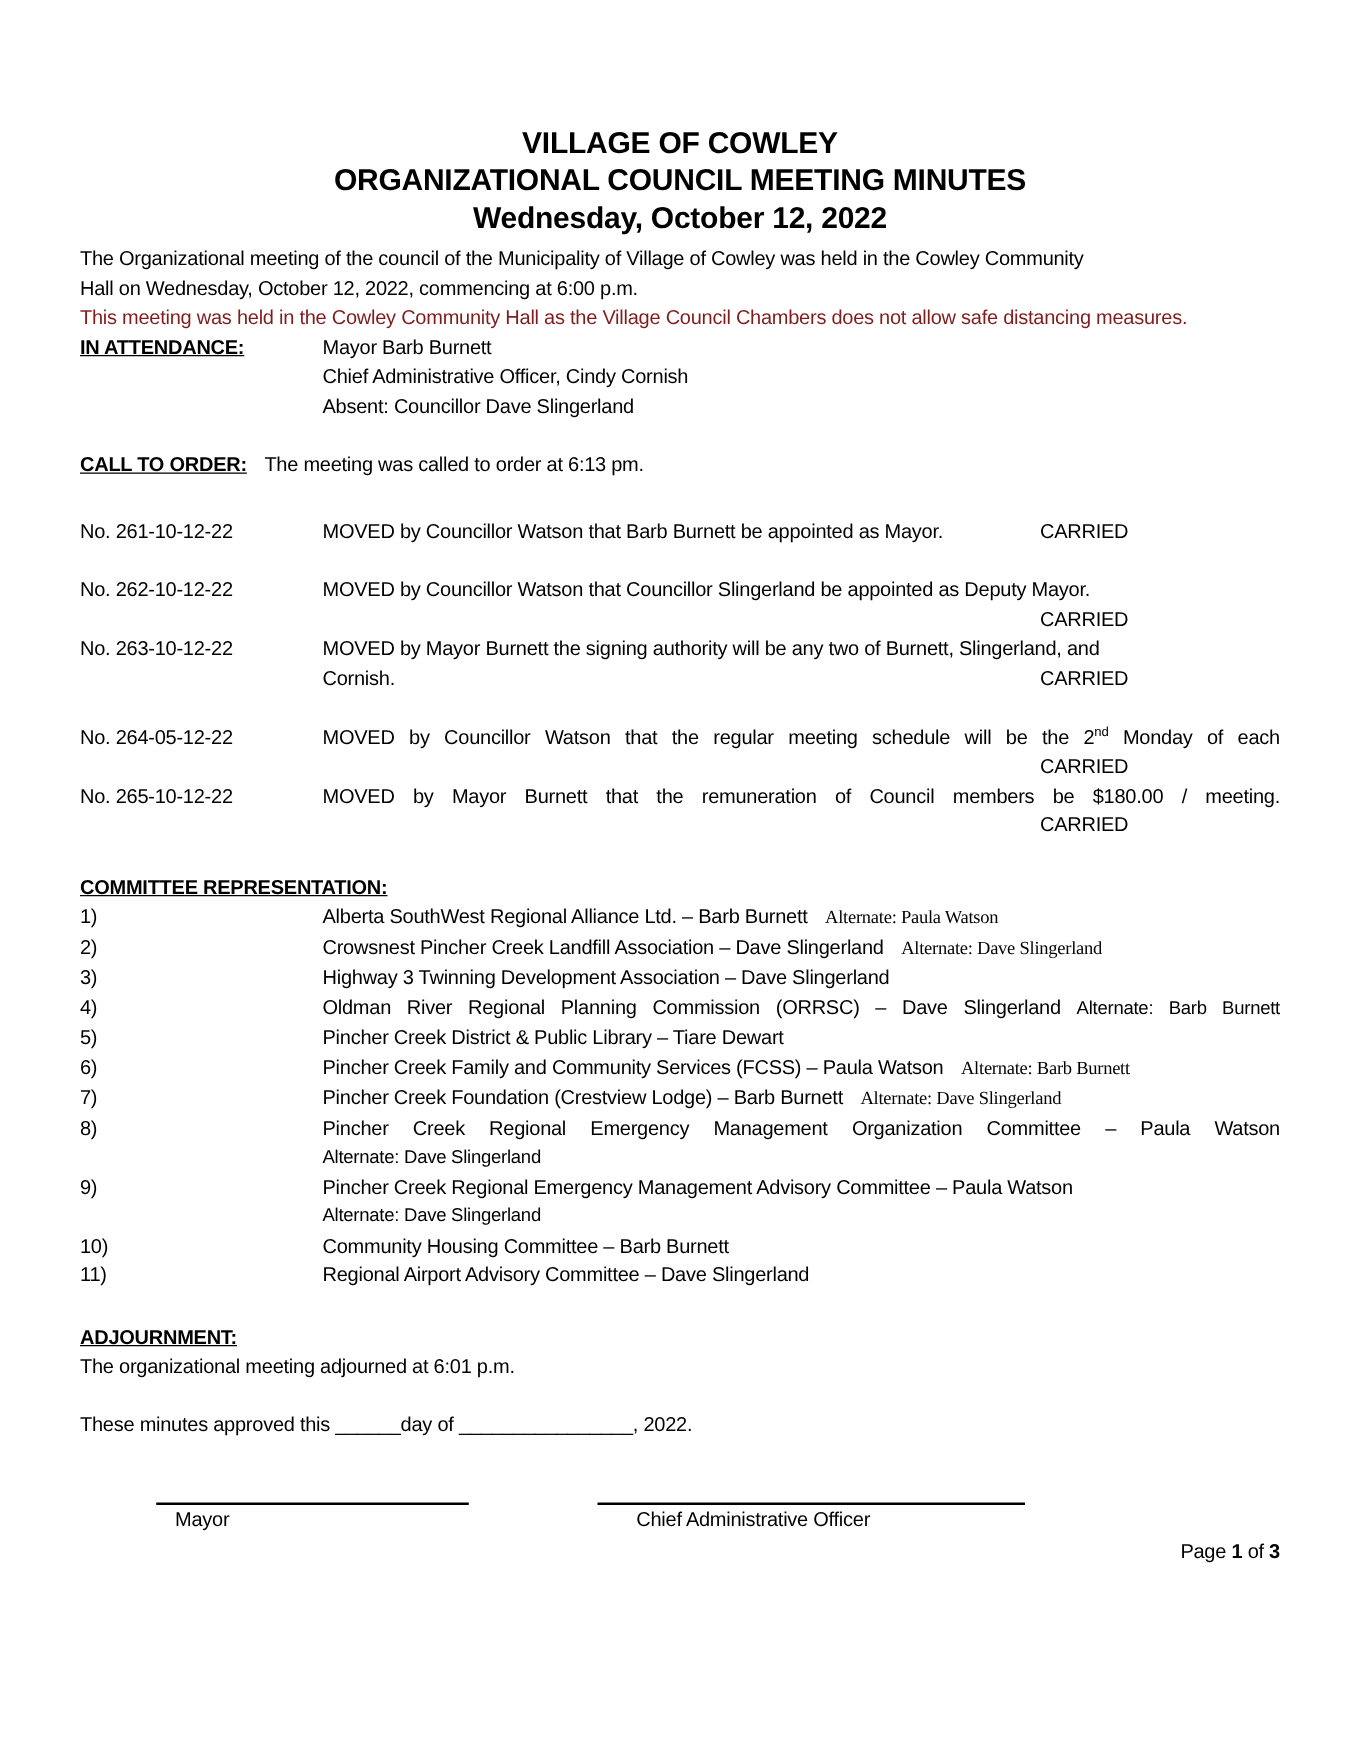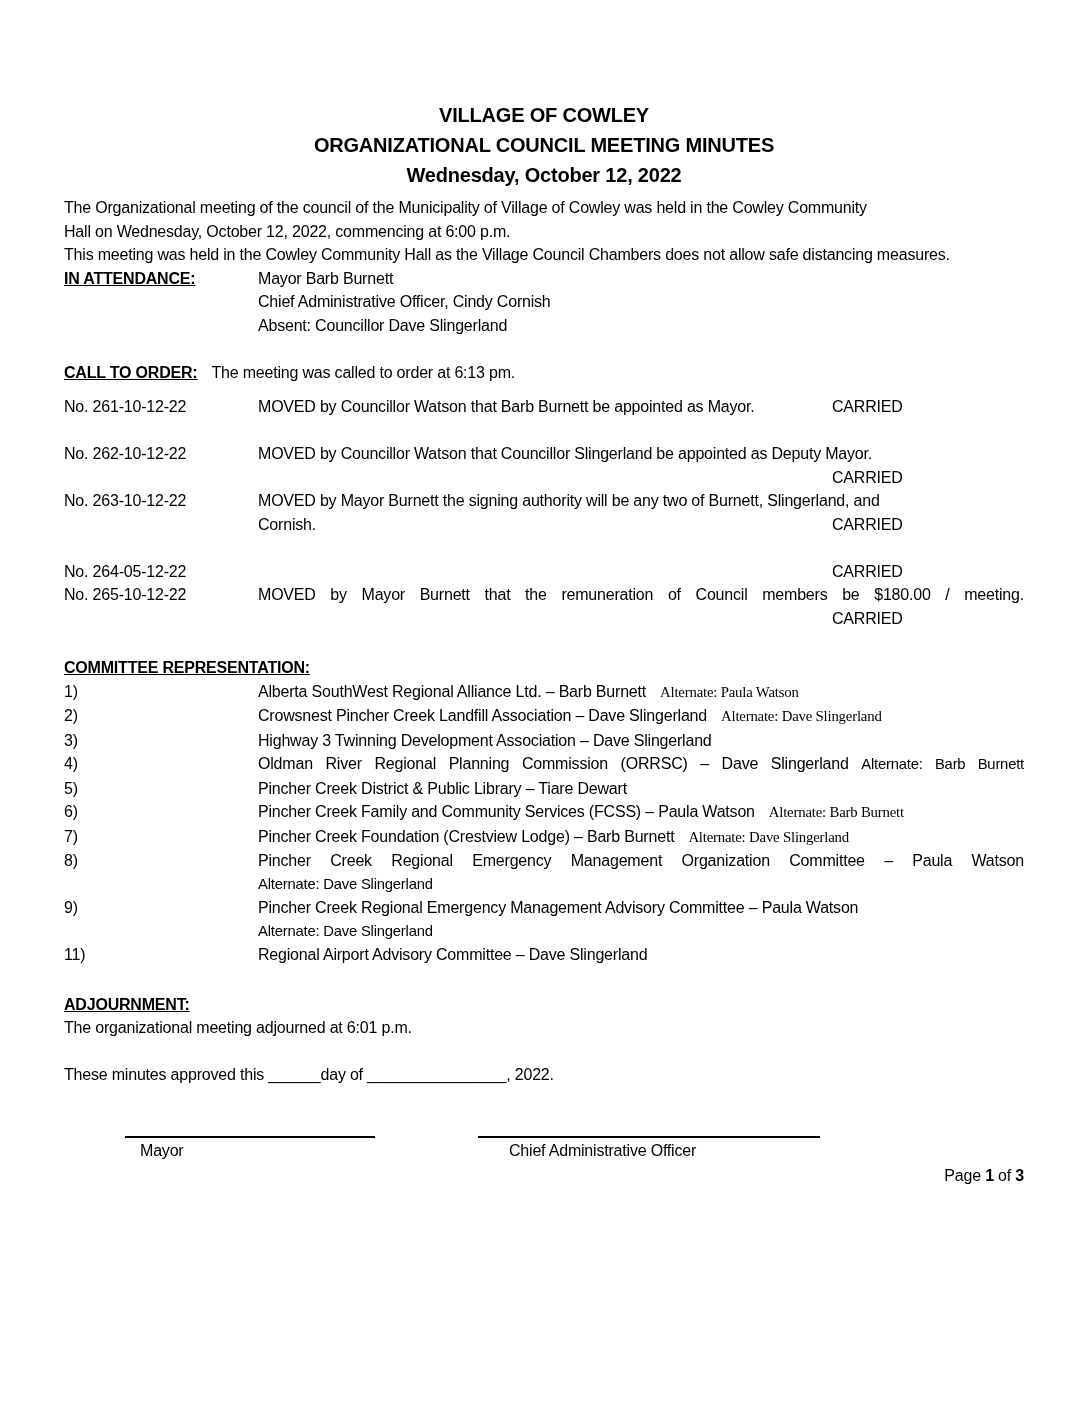--- a/index.html
+++ b/index.html
@@ -3,40 +3,40 @@
 <meta charset="utf-8">
 <style>
   * { margin:0; padding:0; box-sizing:border-box; }
   html, body { background:#ffffff; }
   .page {
     width:1088px; height:1408px; background:#ffffff; position:relative; overflow:hidden;
     font-family:"Liberation Sans", sans-serif;
     font-size:16px; line-height:23.5px; letter-spacing:-0.2px; color:#000;
     padding:100px 64px 0 64px;
   }
-  .titles { text-align:center; font-weight:bold; font-size:20px; line-height:30px; }
+  .titles { text-align:center; font-weight:bold; font-size:24px; line-height:30px; }
   .intro { margin-top:6px; }
   .line { white-space:nowrap; position:relative; }
   .cline { position:relative; }
-  .notice { color:#000000; }
+  .notice { color:#7f1d1d; }
   .row { display:flex; }
   .col-label { width:194px; flex-shrink:0; }
   .col-body { width:766px; position:relative; }
   .heading { font-weight:bold; text-decoration:underline; }
   .carried-abs { position:absolute; left:574px; top:0; white-space:nowrap; }
   .carried-line { margin-left:574px; }
   .force-justify { text-align:justify; text-align-last:justify; }
   .alt { font-size:14.8px; }
   .alt-inline { margin-left:14px;font-family:Liberation Serif, serif; }
   .alt-line { font-size:14.8px; }
   sup { font-size:10.5px; vertical-align:super; line-height:0; }
   .mt1 { margin-top:23.5px; }
   .call-row { margin-top:23.5px; }
   .call-text { margin-left:14px; }
-  .motions { margin-top:11px; }
+  .motions { margin-top:30px; }
   .committees-heading { margin-top:26px; display:inline-block; }
   .adjournment { margin-top:26px; }
   .approval { margin-top:23.5px; }
   .signatures { margin-top:49px; display:flex; margin-left:61px; }
   .sig-left { width:250px; }
   .sig-right { width:342px; margin-left:103px; }
   .sig-rule { border-top:2px solid #000; height:0; }
   .sig-label { margin-top:1px;margin-left:15px; }
   .sig-label-cao { margin-left:31px; }
   .footer { margin-top:2px; text-align:right; }
@@ -102,20 +102,21 @@
         <div class="cline">
           <span>Cornish.</span>
           <span class="carried-abs">CARRIED</span>
         </div>
       </div>
     </div>
 
     <div class="row mt1">
       <div class="col-label line">No. 264-05-12-22</div>
       <div class="col-body">
+        <div class="cline force-justify"><span>MOVED by Councillor Watson that the regular meeting schedule will be the 2</span><sup>nd</sup><span> Monday of each</span></div>
         <div class="carried-line">CARRIED</div>
       </div>
     </div>
 
     <div class="row">
       <div class="col-label line">No. 265-10-12-22</div>
       <div class="col-body">
         <div class="cline force-justify">MOVED by Mayor Burnett that the remuneration of Council members be $180.00 / meeting.</div>
         <div class="carried-line">CARRIED</div>
       </div>
@@ -185,20 +186,26 @@
     </div>
 
     <div class="row">
       <div class="col-label line">9)</div>
       <div class="col-body">
         <div class="line">Pincher Creek Regional Emergency Management Advisory Committee – Paula Watson</div>
         <div class="alt-line">Alternate: Dave Slingerland</div>
       </div>
     </div>
 
+    <div class="row">
+      <div class="col-label line">10)</div>
+      <div class="col-body">
+          <div class="line">Community Housing Committee – Barb Burnett</div>
+        </div>
+    </div>
 
     <div class="row">
       <div class="col-label line">11)</div>
       <div class="col-body">
           <div class="line">Regional Airport Advisory Committee – Dave Slingerland</div>
         </div>
     </div>
 
   </div>
 

